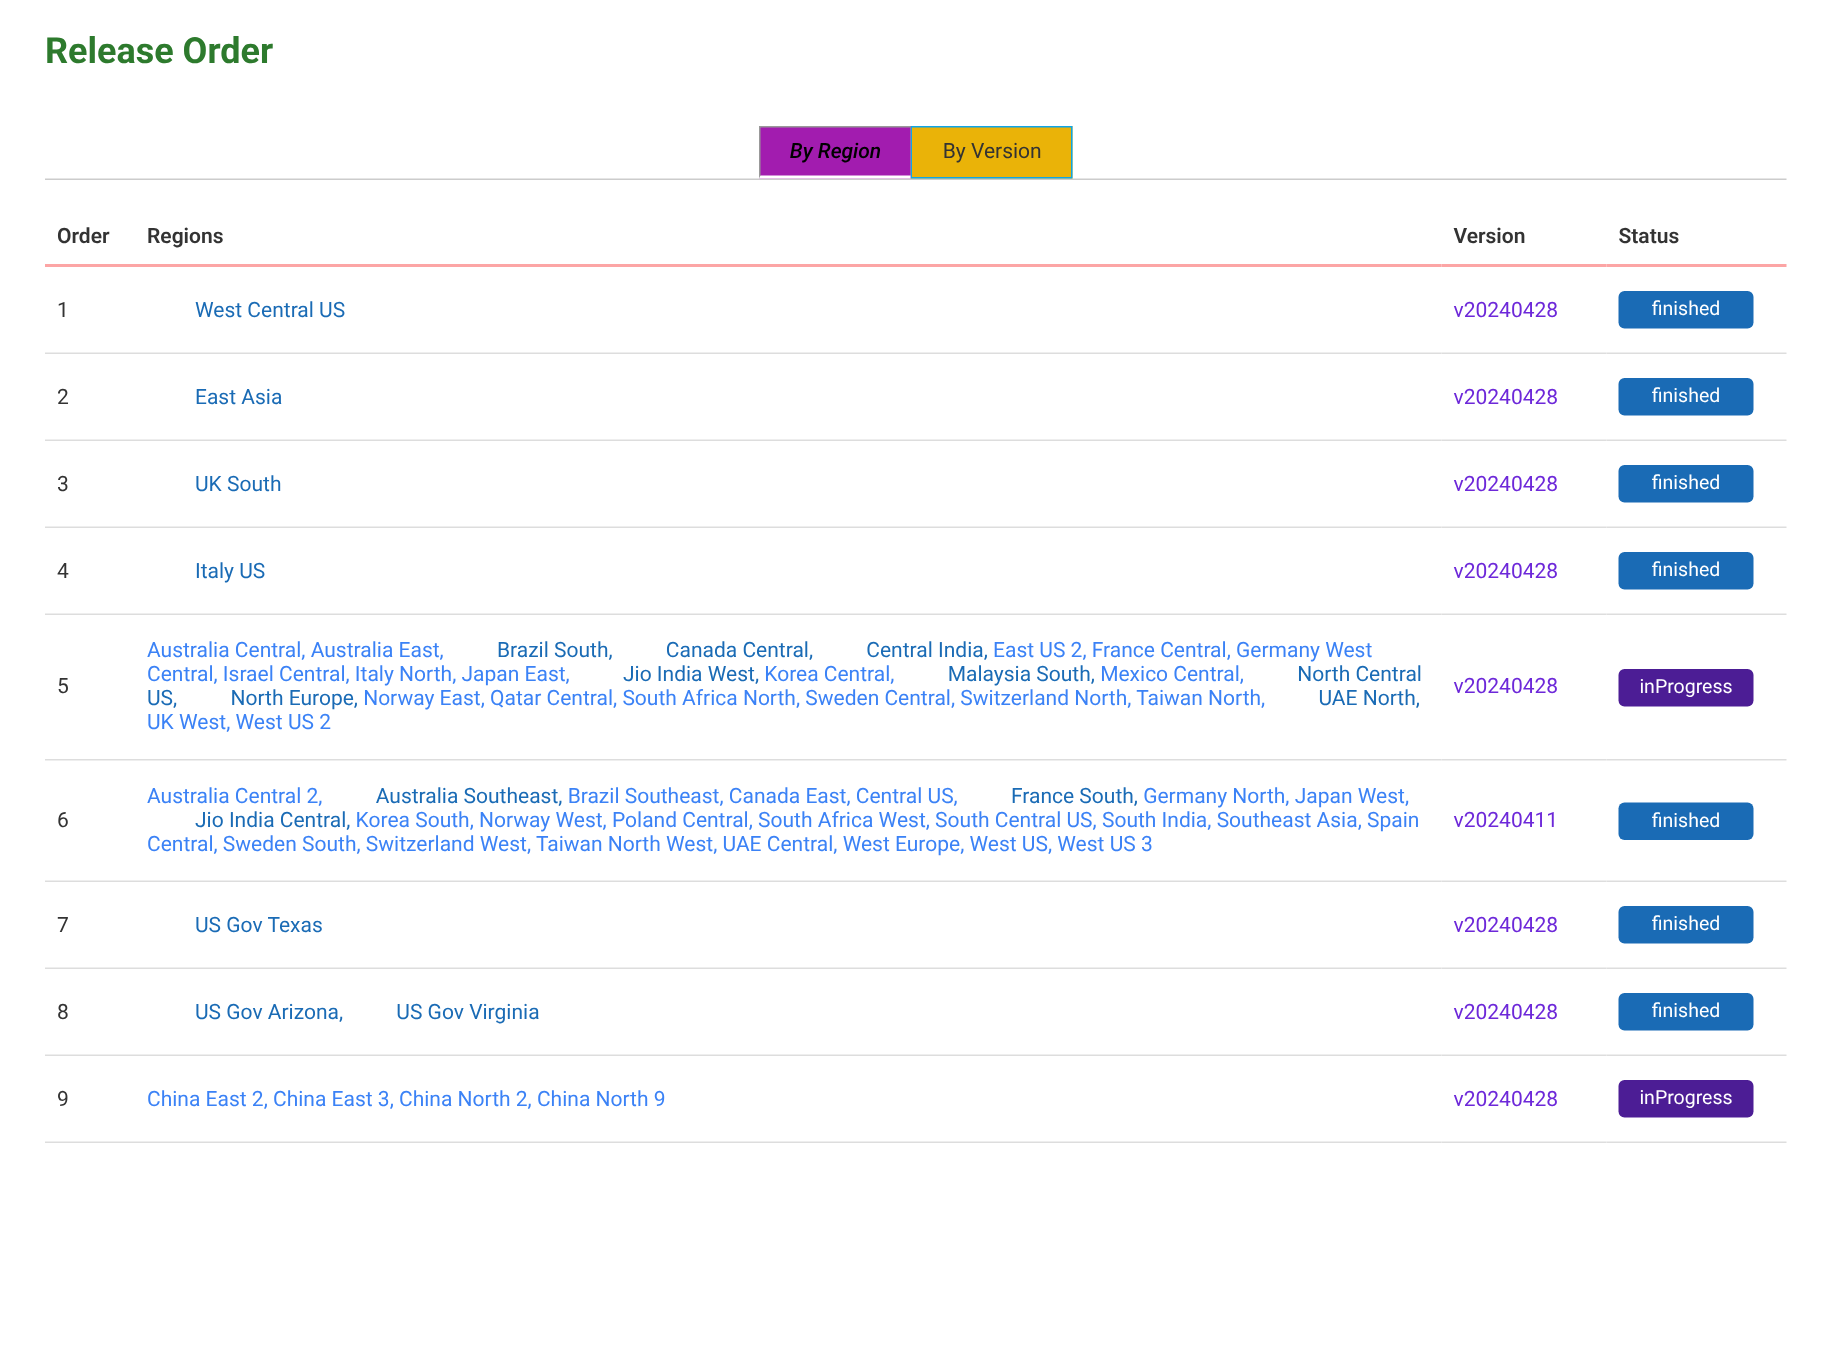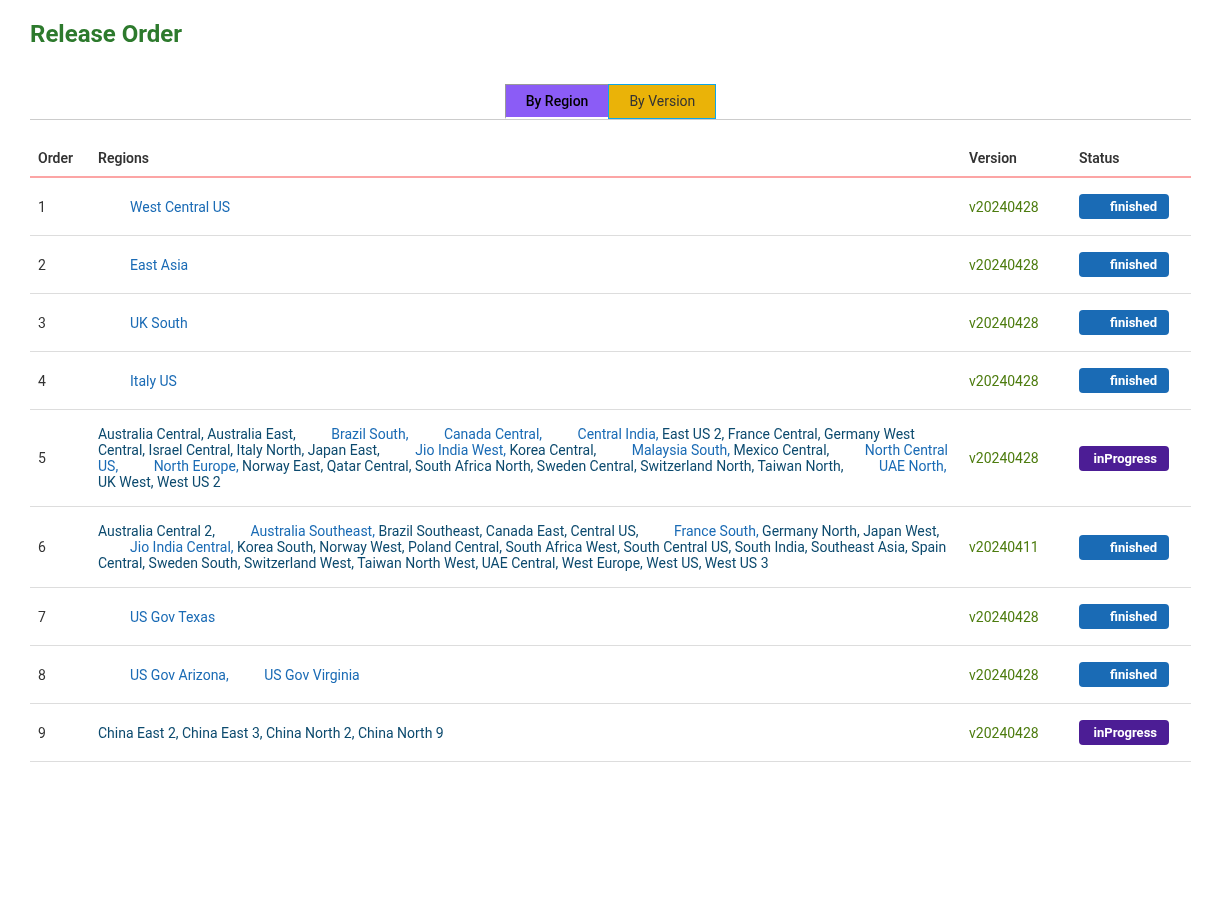--- a/index.html
+++ b/index.html
@@ -23,28 +23,29 @@
     }
     .tab {
       padding: 8px 20px;
       cursor: pointer;
       border: 1px solid #0ea5e9;
       background: #eab308;
       font-size: 14px;
       color: #333;
     }
     .tab.active {
-      background: #8b5cf6;
+      background: #a21caf;
       border-bottom: 1px solid #fff;
       font-weight: 500;
       color: #000;
       border: 1px solid #999;
       border-bottom: 2px solid #fff;
       position: relative;
       z-index: 1;
+      font-style: italic;
     }
     .tab:first-child {
       border-right: none;
     }
     .divider {
       border: none;
       border-top: 1.5px solid #ccc;
       margin-bottom: 20px;
     }
     .table-wrapper {
@@ -71,35 +72,35 @@
     .col-order { width: 60px; }
     .col-regions { }
     .col-version { width: 110px; }
     .col-status { width: 120px; }
     .region-link {
       color: #1a6bb5;
       text-decoration: none;
       margin-left: 32px;
     }
     .region-text {
-      color: #0c4a6e;
+      color: #3b82f6;
     }
     .badge {
       display: inline-block;
       padding: 5px 12px;
       border-radius: 4px;
       font-size: 13px;
-      font-weight: 700;
+      font-weight: 400;
       color: #fff;
-      text-align: right;
+      text-align: center;
       min-width: 90px;
     }
     .badge-finished { background: #1a6bb5; }
     .badge-inprogress { background: #4c1d95; }
-    .version-text { color: #4d7c0f; }
+    .version-text { color: #6d28d9; }
   </style>
 </head>
 <body>
 
 <h1 class="page-title">Release Order</h1>
 
 <div class="tabs-container">
   <div class="tab active">By Region</div>
   <div class="tab">By Version</div>
 </div>

